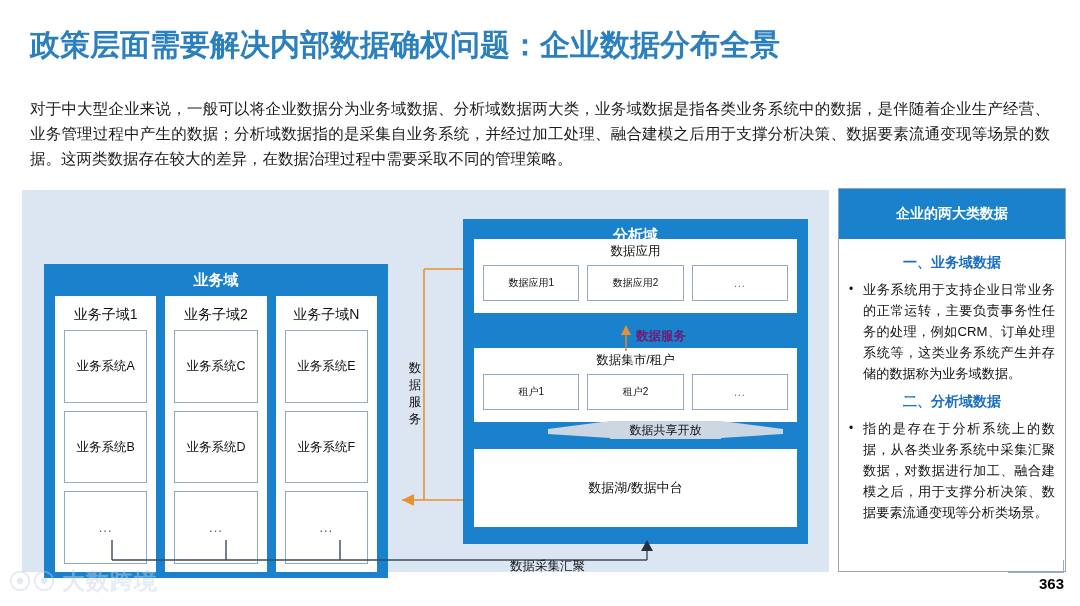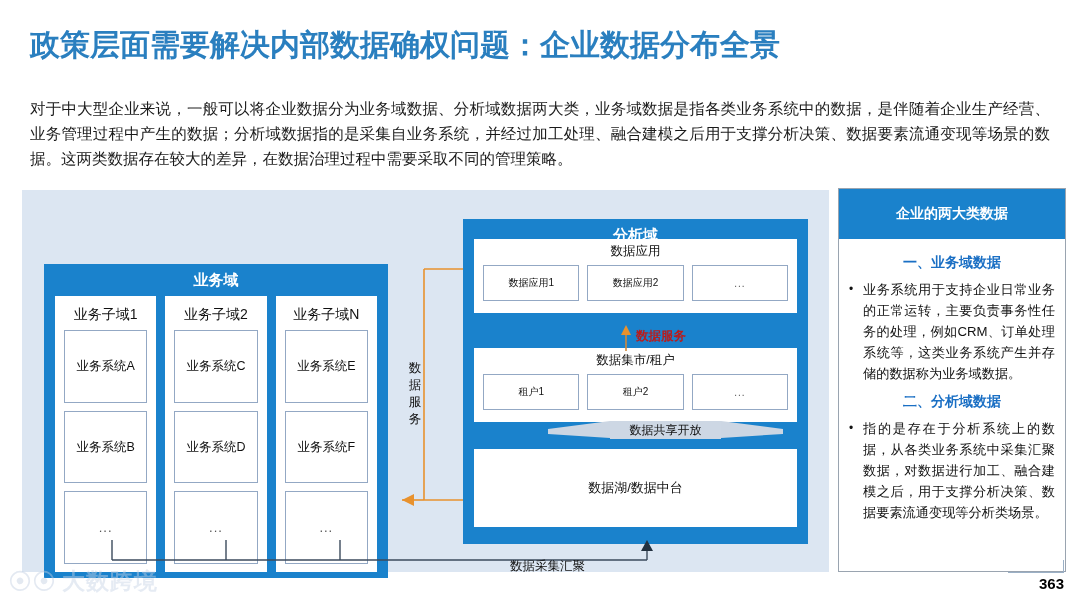--- a/index.html
+++ b/index.html
@@ -109,21 +109,21 @@
     height:100%;display:flex;align-items:center;justify-content:center;
     font-size:13px;color:#111;
   }
 
   
   .svc-arrow{
     position:absolute;left:621px;top:325px;width:10px;height:26px;
   }
   .svc-text{
     position:absolute;left:636px;top:328px;
-    font-size:12.5px;color:#b91c1c;font-weight:bold;
+    font-size:12.5px;color:#701a75;font-weight:bold;
   }
 
   
   .ribbon{
     position:absolute;left:548px;top:421px;width:235px;height:20px;
   }
   .ribbon-text{
     position:absolute;left:548px;top:422px;width:235px;
     text-align:center;font-size:12px;color:#111;
   }

